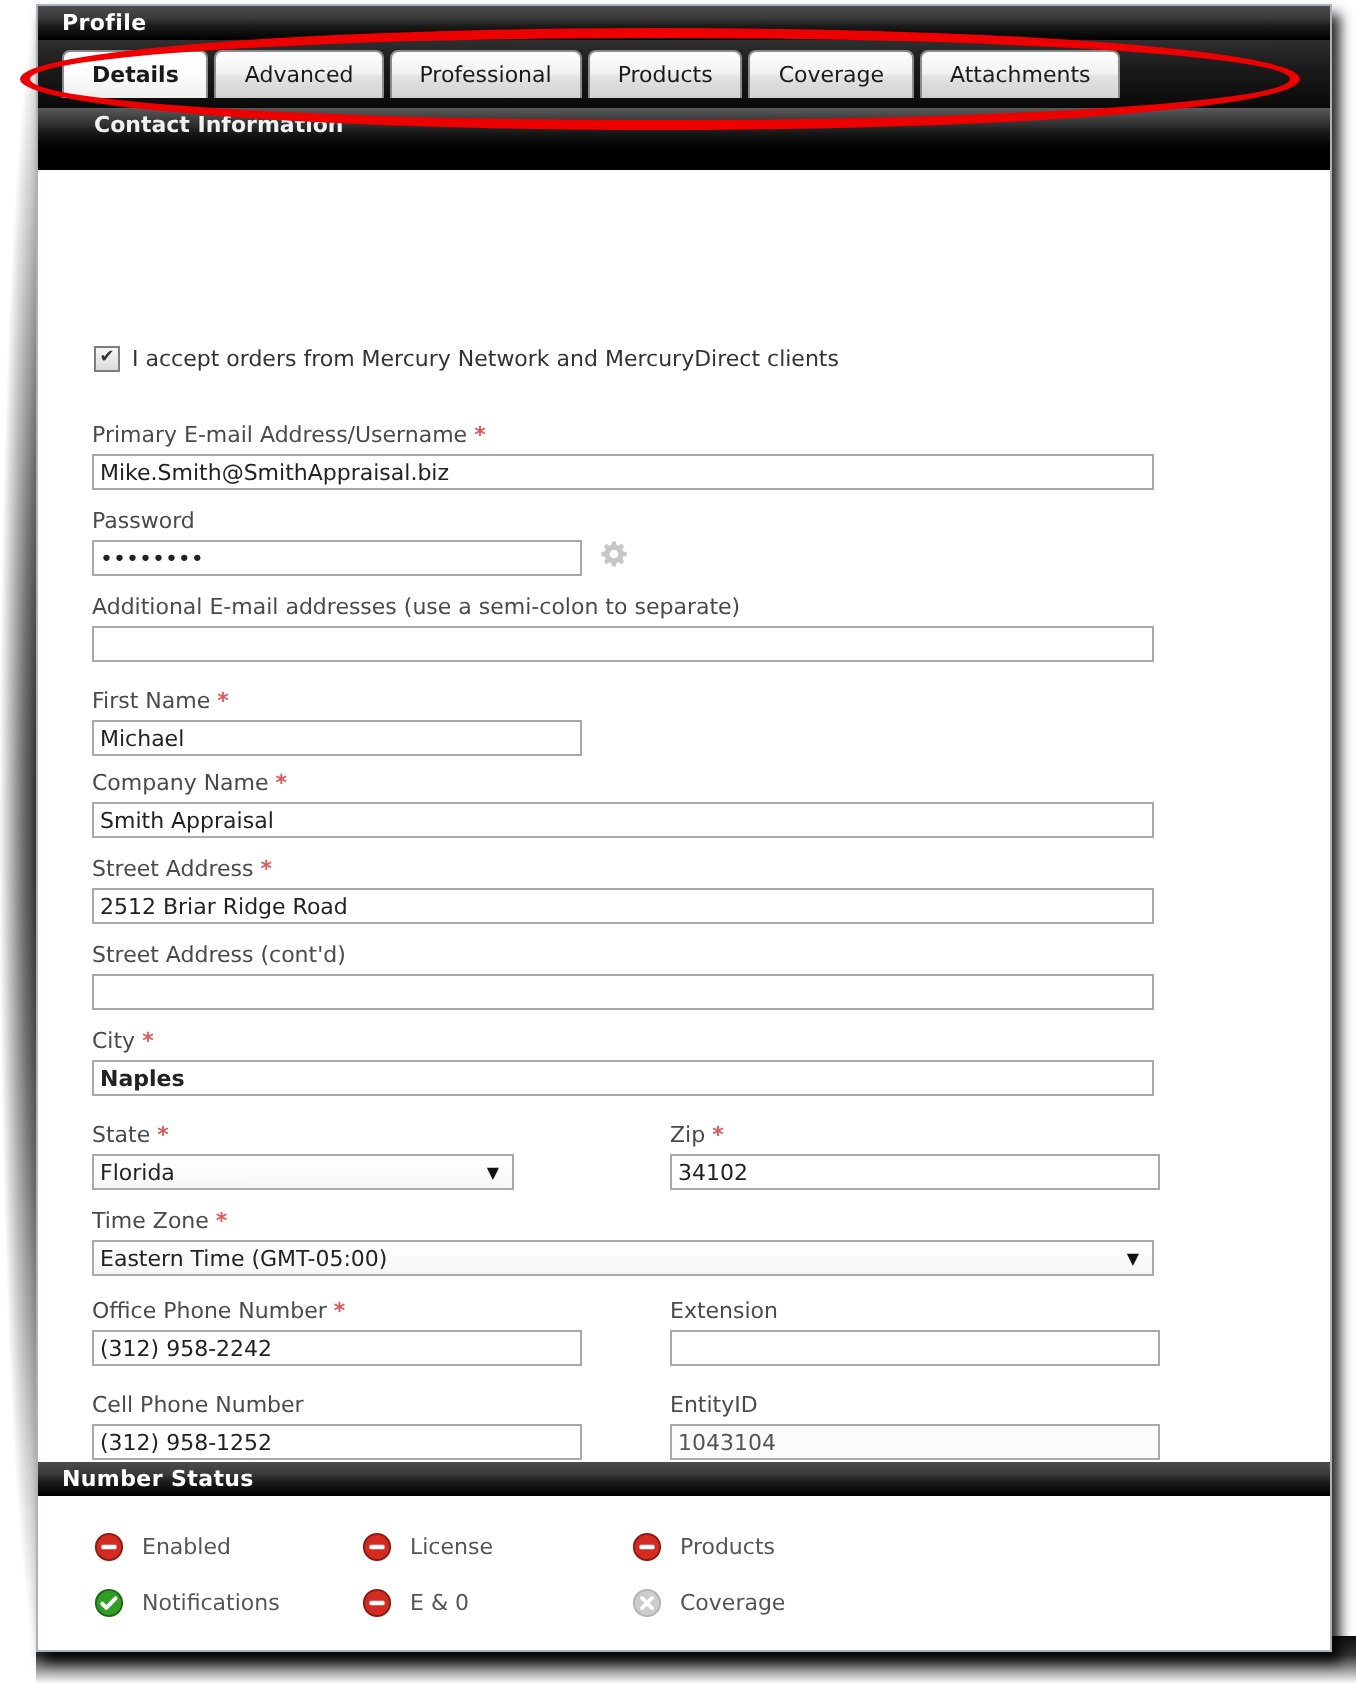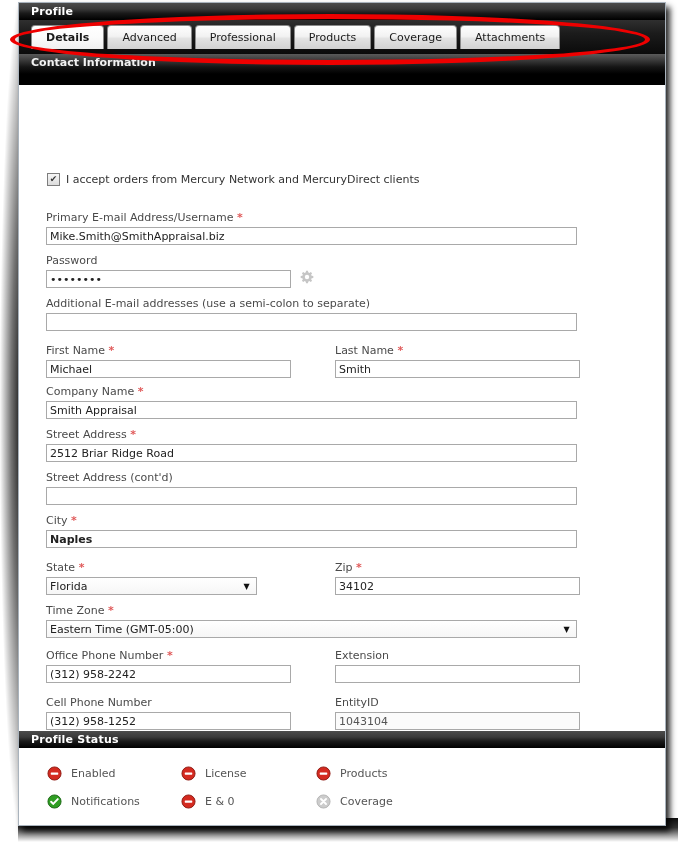--- a/index.html
+++ b/index.html
@@ -80,21 +80,21 @@
   }
 
   
   #contact-header{
     height:20px;
     background:linear-gradient(to bottom,#5a5a5a 0%,#3b3b3b 30%,#151515 65%,#000000 100%);
     color:#f2f2f2;
     font-weight:bold;
     font-size:11px;
     line-height:18px;
-    padding-left:12px;
+    padding-left:28px;
     box-sizing:border-box;
   }
   #header-gap{height:11px;background:#000000;}
 
   
   #form-body{
     background:#ffffff;
     padding:12px 0 0 0;
     position:relative;
     height:646px;
@@ -262,27 +262,20 @@
       <input class="txt" style="width: 531px;" value="">
     </div>
 
     <div class="fld" style="left:27px;top:259px;width:245px;">
       <label class="lbl">
         <span>First Name</span>
         <span class="req">*</span>
       </label>
       <input class="txt" style="width: 245px;" value="Michael">
     </div>
-    <div class="fld" style="left:316px;top:259px;width:245px;">
-      <label class="lbl">
-        <span>Last Name</span>
-        <span class="req">*</span>
-      </label>
-      <input class="txt" style="width: 245px;" value="Smith">
-    </div>
 
     <div class="fld" style="left:27px;top:300px;width:531px;">
       <label class="lbl">
         <span>Company Name</span>
         <span class="req">*</span>
       </label>
       <input class="txt" style="width: 531px;" value="Smith Appraisal">
     </div>
 
     <div class="fld" style="left:27px;top:343px;width:531px;">
@@ -370,21 +363,21 @@
       </div>
     </div>
 
     <div class="fld" style="left:27px;top:695px;width:531px;">
       <input class="txt readonly" style="width: 531px;" readonly="" value="Available, nothing scheduled">
     </div>
   </div>
 
   <div id="status-panel">
     <div class="panel-title">
-      <span>Profile Status</span>
+      <span>Number Status</span>
     </div>
     <div id="status-body">
       <div class="status-grid">
 
         <div class="status-item" style="left:28px;top:0px;">
           <span class="status-icon">
             <svg viewBox="0 0 16 16" width="15" height="15">
                 <circle cx="8" cy="8" r="7" fill="#d42a20" stroke="#8e1a12" stroke-width="1"></circle>
                 <rect x="4" y="6.8" width="8" height="2.4" rx="0.6" fill="#ffffff"></rect>
               </svg>

